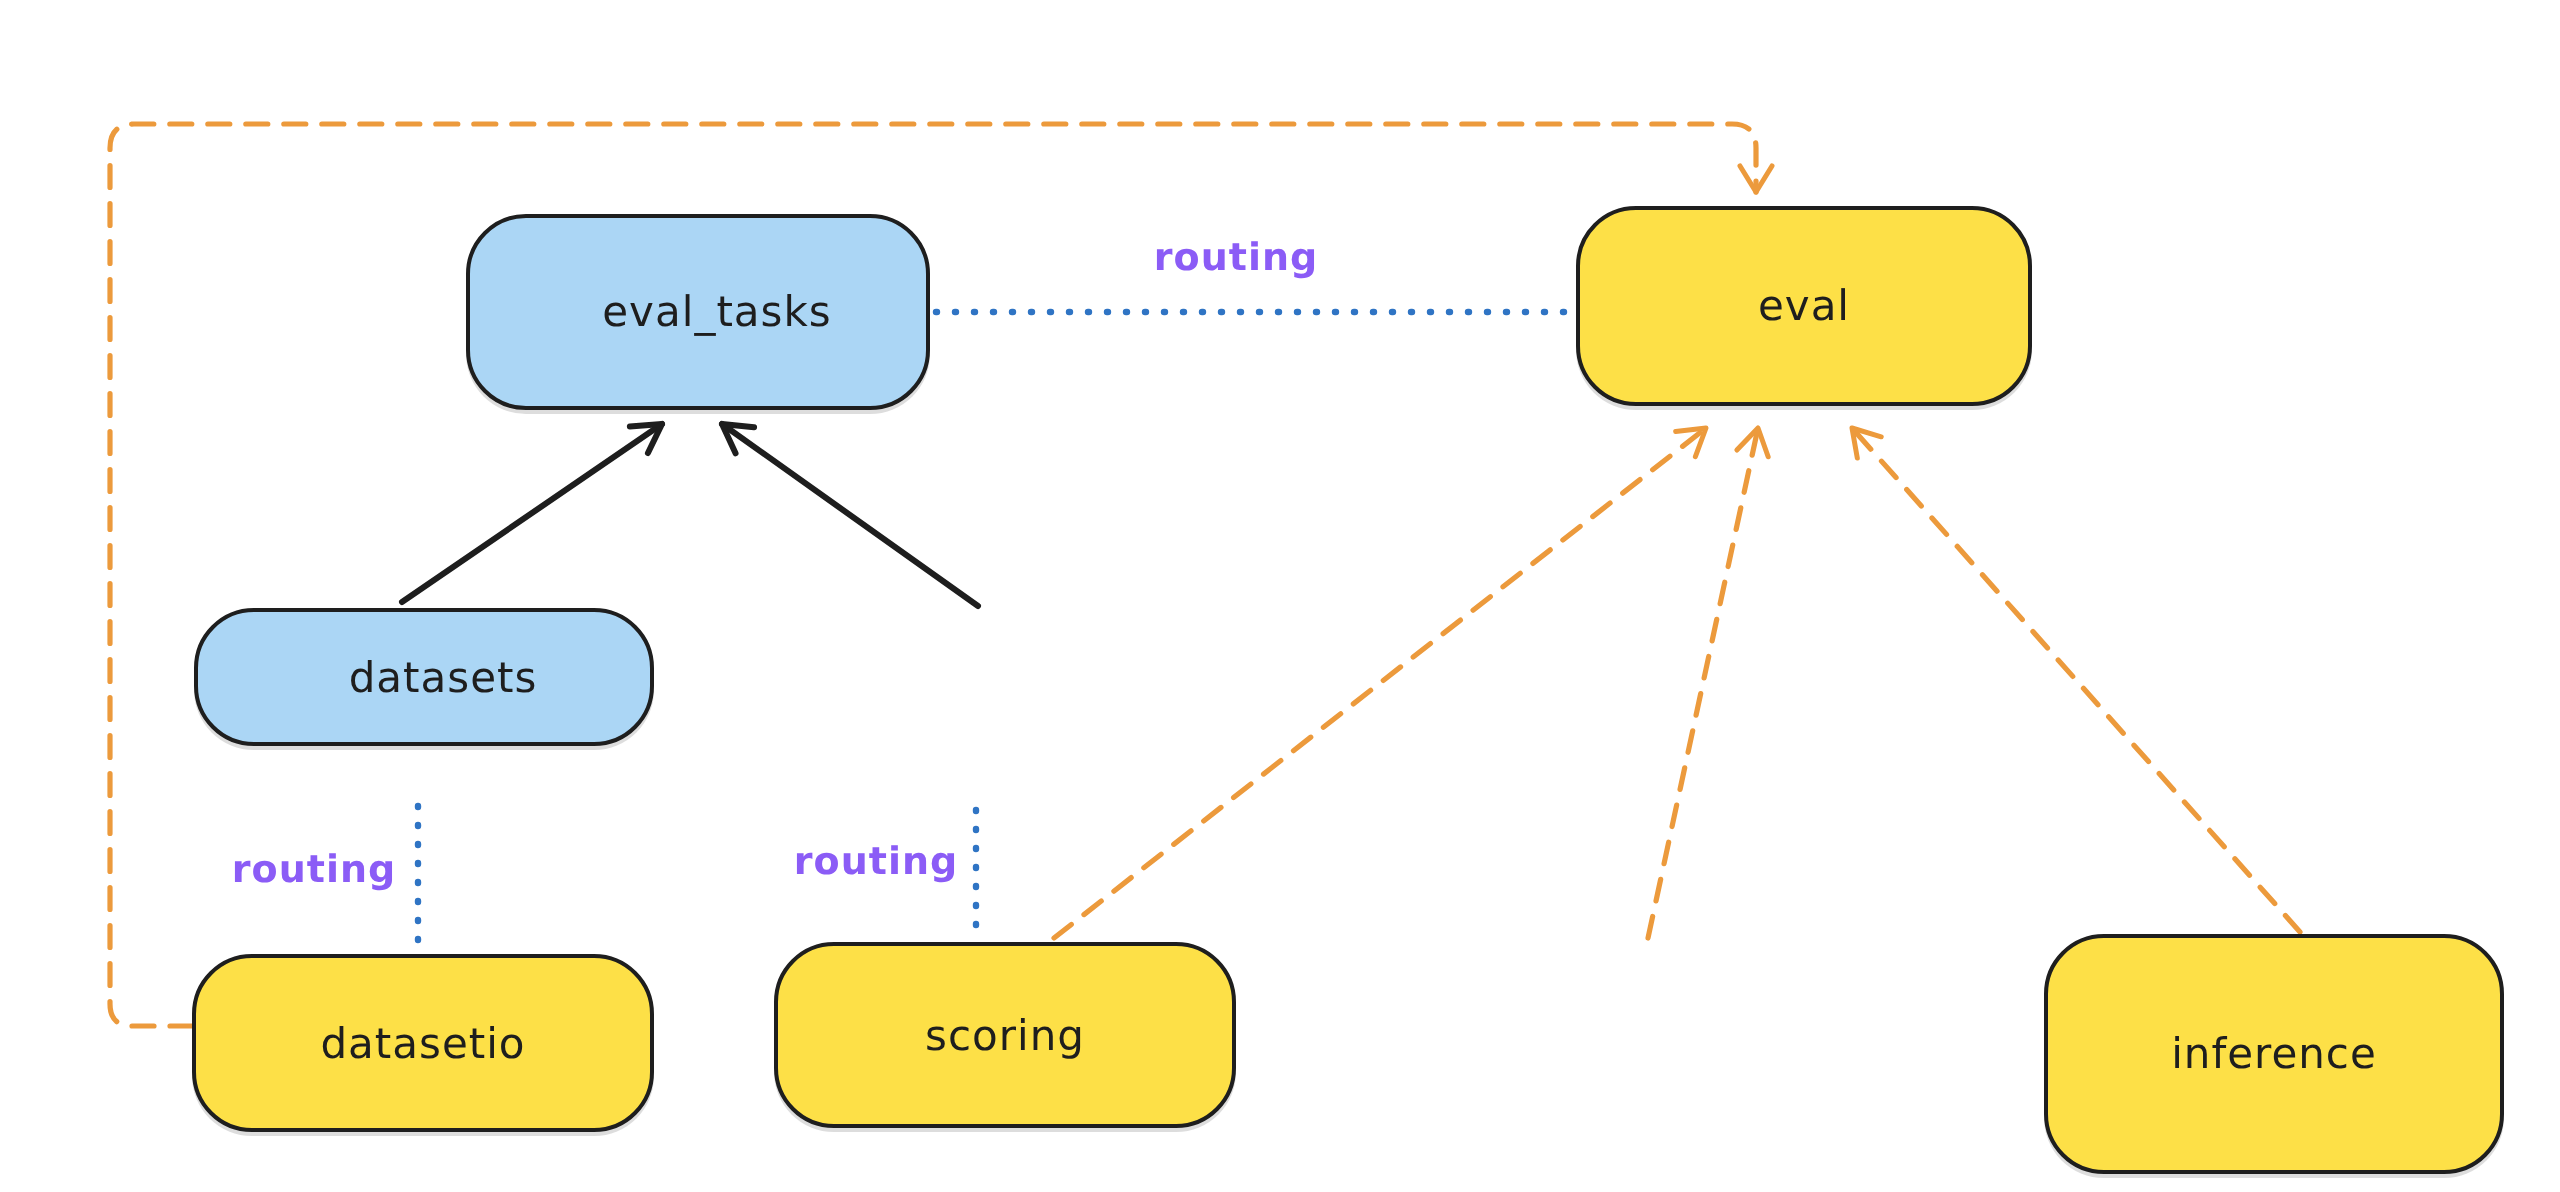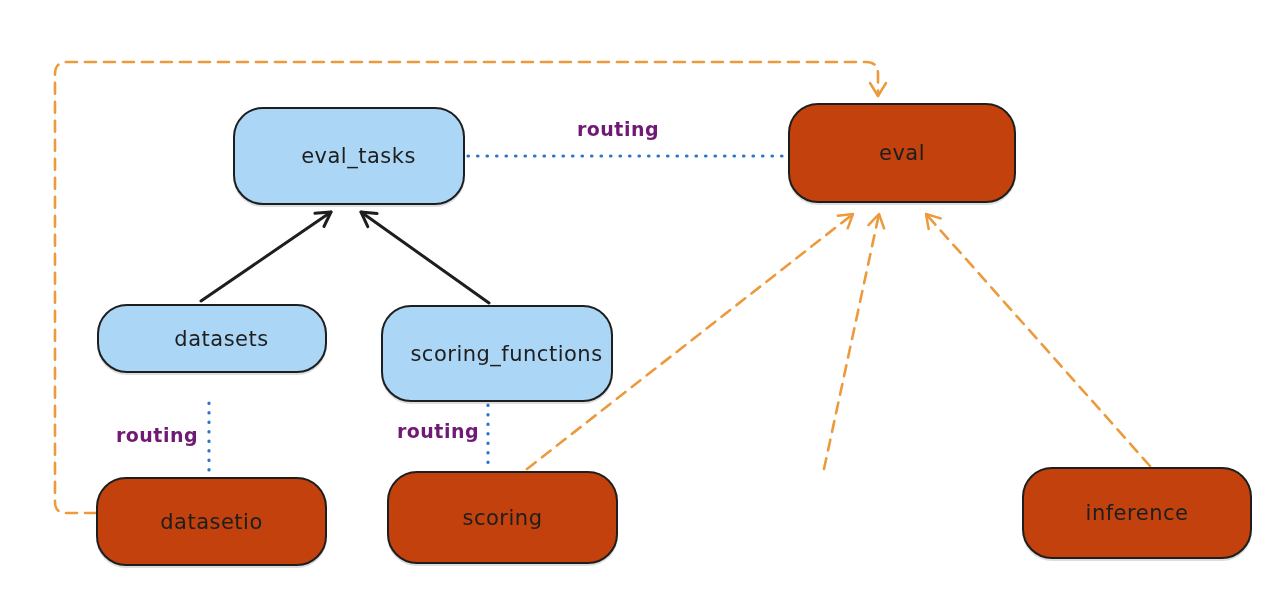--- a/index.html
+++ b/index.html
@@ -29,25 +29,25 @@
     border-radius: 30px;
     display: flex;
     align-items: center;
     justify-content: center;
     font-size: 21px;
     color: #1e1e1e;
     letter-spacing: 0.5px;
     box-shadow: 0 2px 0 rgba(120,120,120,0.25);
   }
   .node--api { background: #abd6f5; padding-left: 19px; }
-  .node--provider { background: #c2410c; align-items: center; }
+  .node--provider { background: #fde047; align-items: center; }
   .edge-label {
     position: absolute;
     transform: translateX(-50%);
-    color: #701a75;
+    color: #8b5cf6;
     font-weight: 700;
     font-size: 19px;
     letter-spacing: 0.5px;
     white-space: nowrap;
   }
 </style>
 </head>
 <body>
 
 <div class="canvas">
@@ -80,34 +80,31 @@
   </div>
 
   <div class="node node--provider" style="left:788px; top:103px; width:228px; height:100px;">
     <span>eval</span>
   </div>
 
   <div class="node node--api" style="left:97px; top:304px; width:230px; height:69px;">
     <span>datasets</span>
   </div>
 
-  <div class="node node--api" style="left:381px; top:305px; width:232px; height:97px;">
-    <span>scoring_functions</span>
-  </div>
 
   <div class="node node--provider" style="left:387px; top:471px; width:231px; height:93px;">
     <span>scoring</span>
   </div>
 
   <div class="node node--provider" style="left:96px; top:477px; width:231px; height:89px;">
     <span>datasetio</span>
   </div>
 
 
-  <div class="node node--provider" style="left:1022px; top:467px; width:230px; height:92px;">
+  <div class="node node--provider" style="left:1022px; top:467px; width:230px; height:120px;">
     <span>inference</span>
   </div>
 
   <div class="edge-label" style="left:618px; top:118px;">routing</div>
 
   <div class="edge-label" style="left:157px; top:424px;">routing</div>
 
   <div class="edge-label" style="left:438px; top:420px;">routing</div>
 
 </div>

